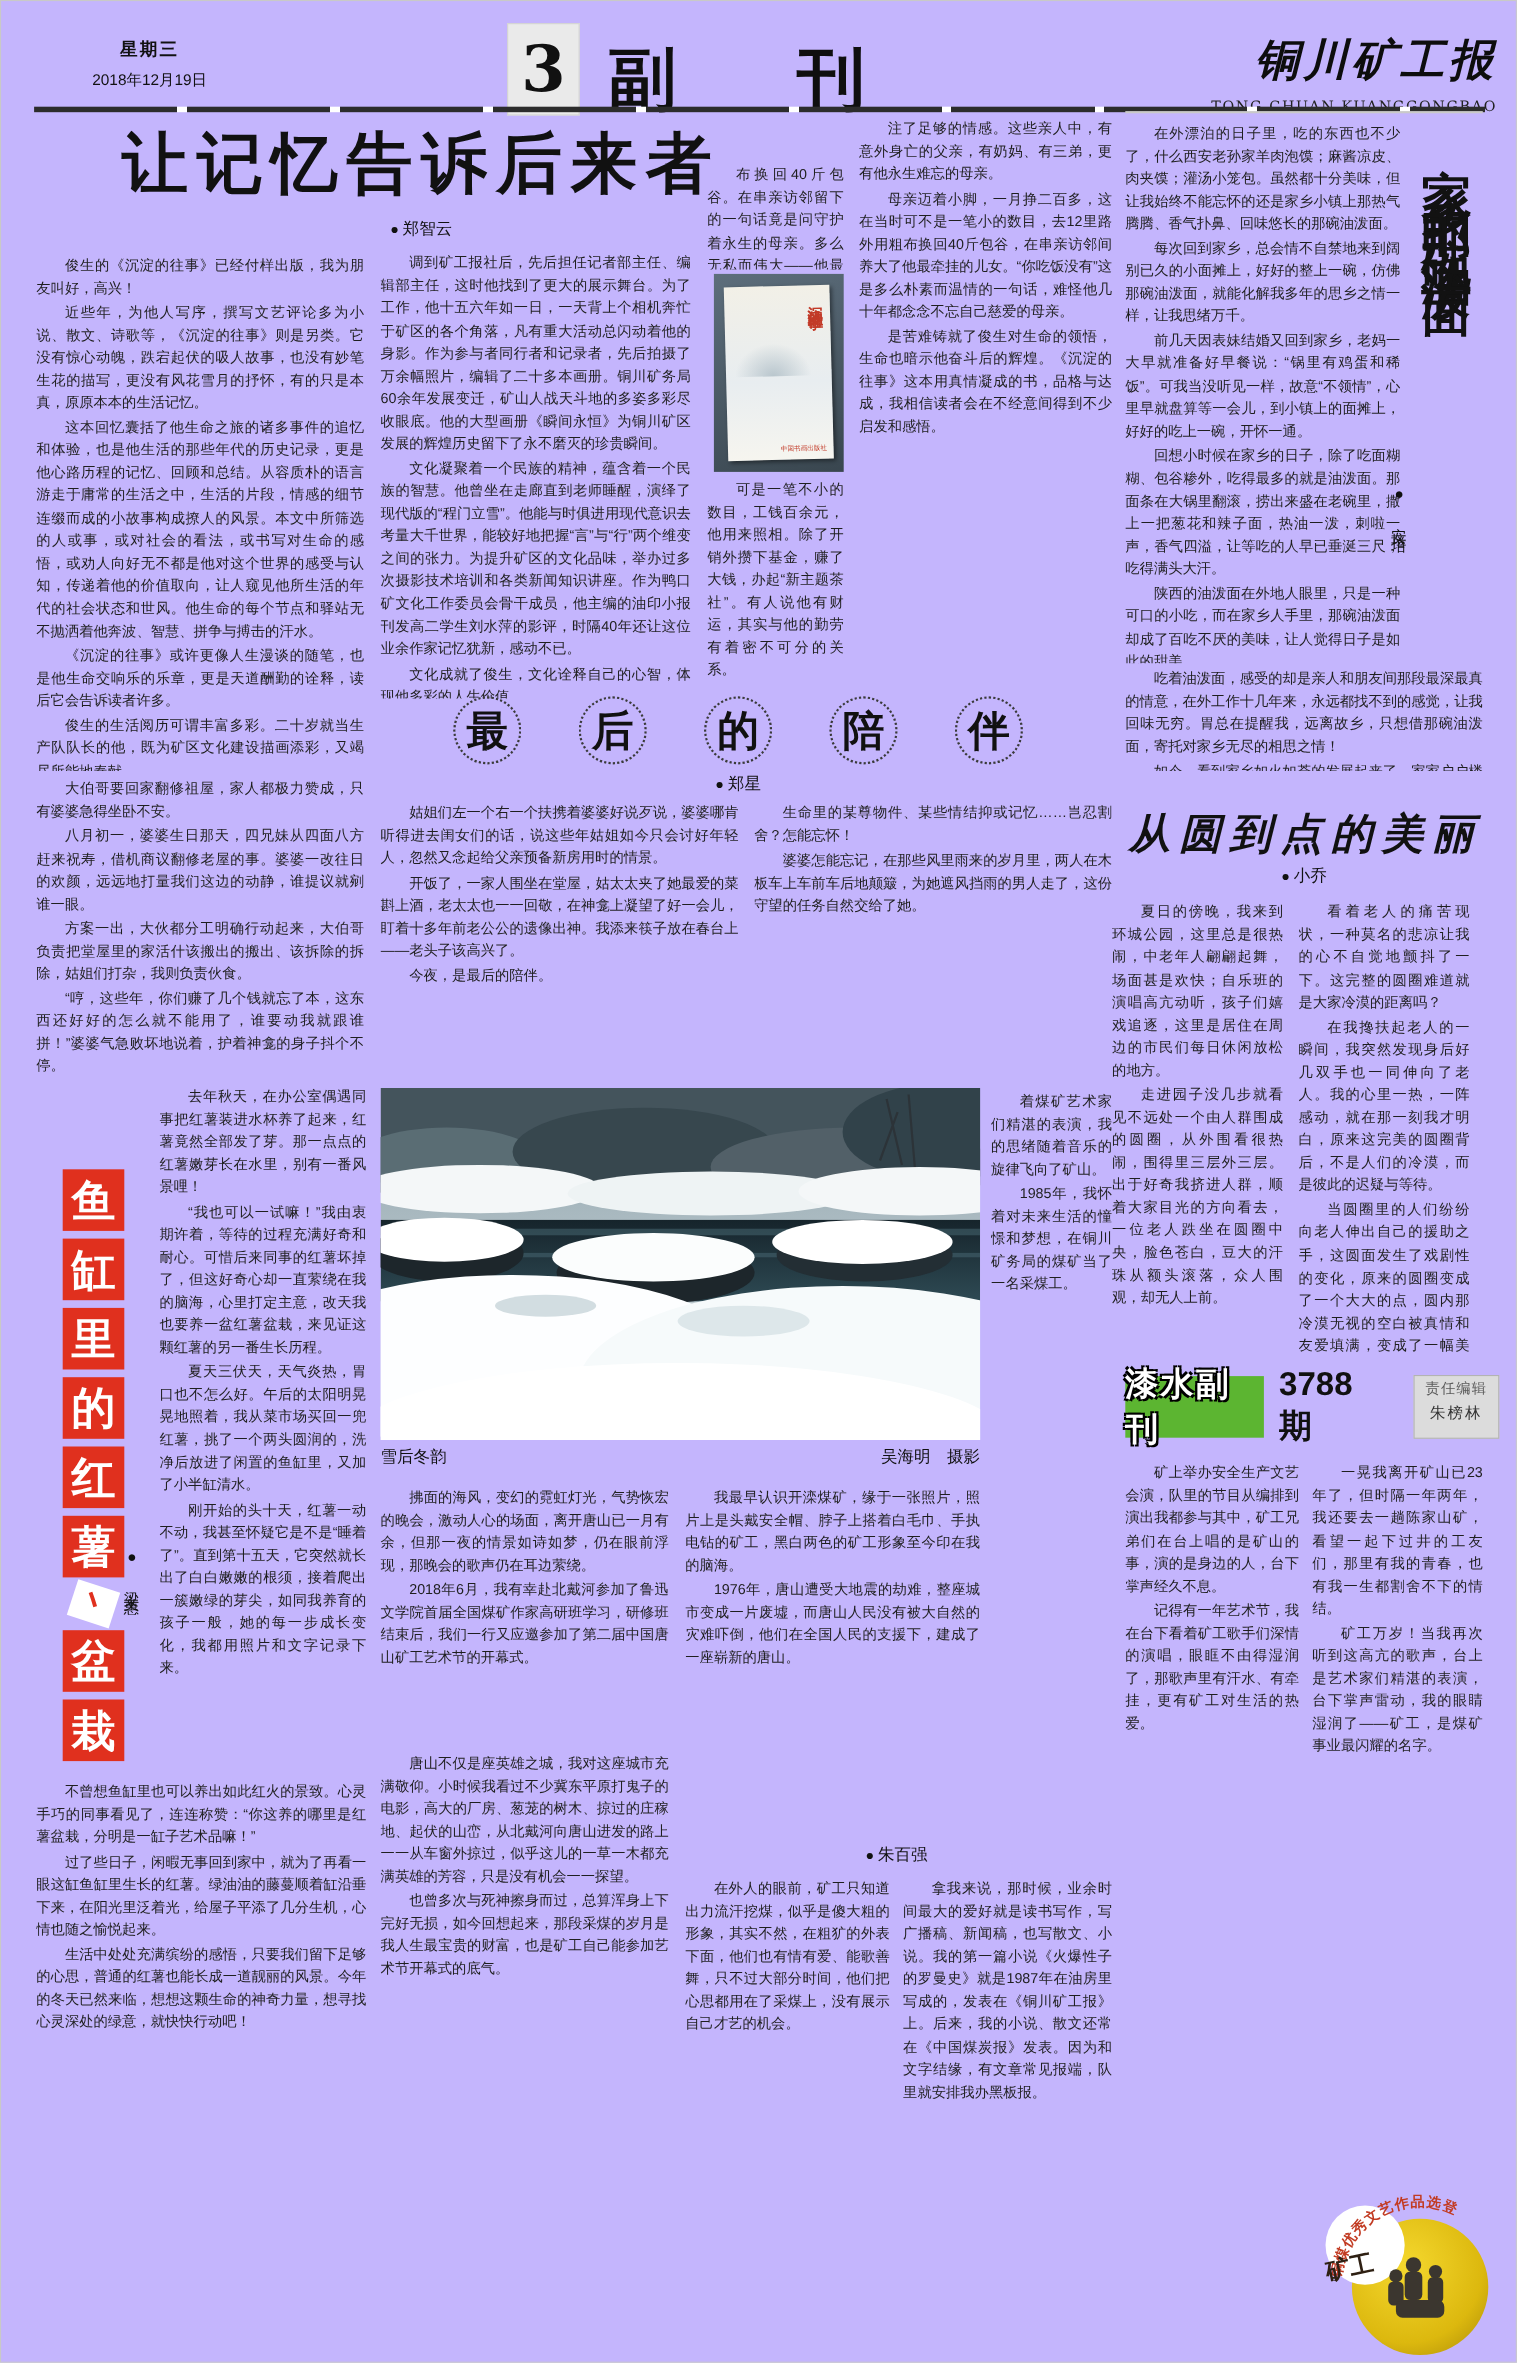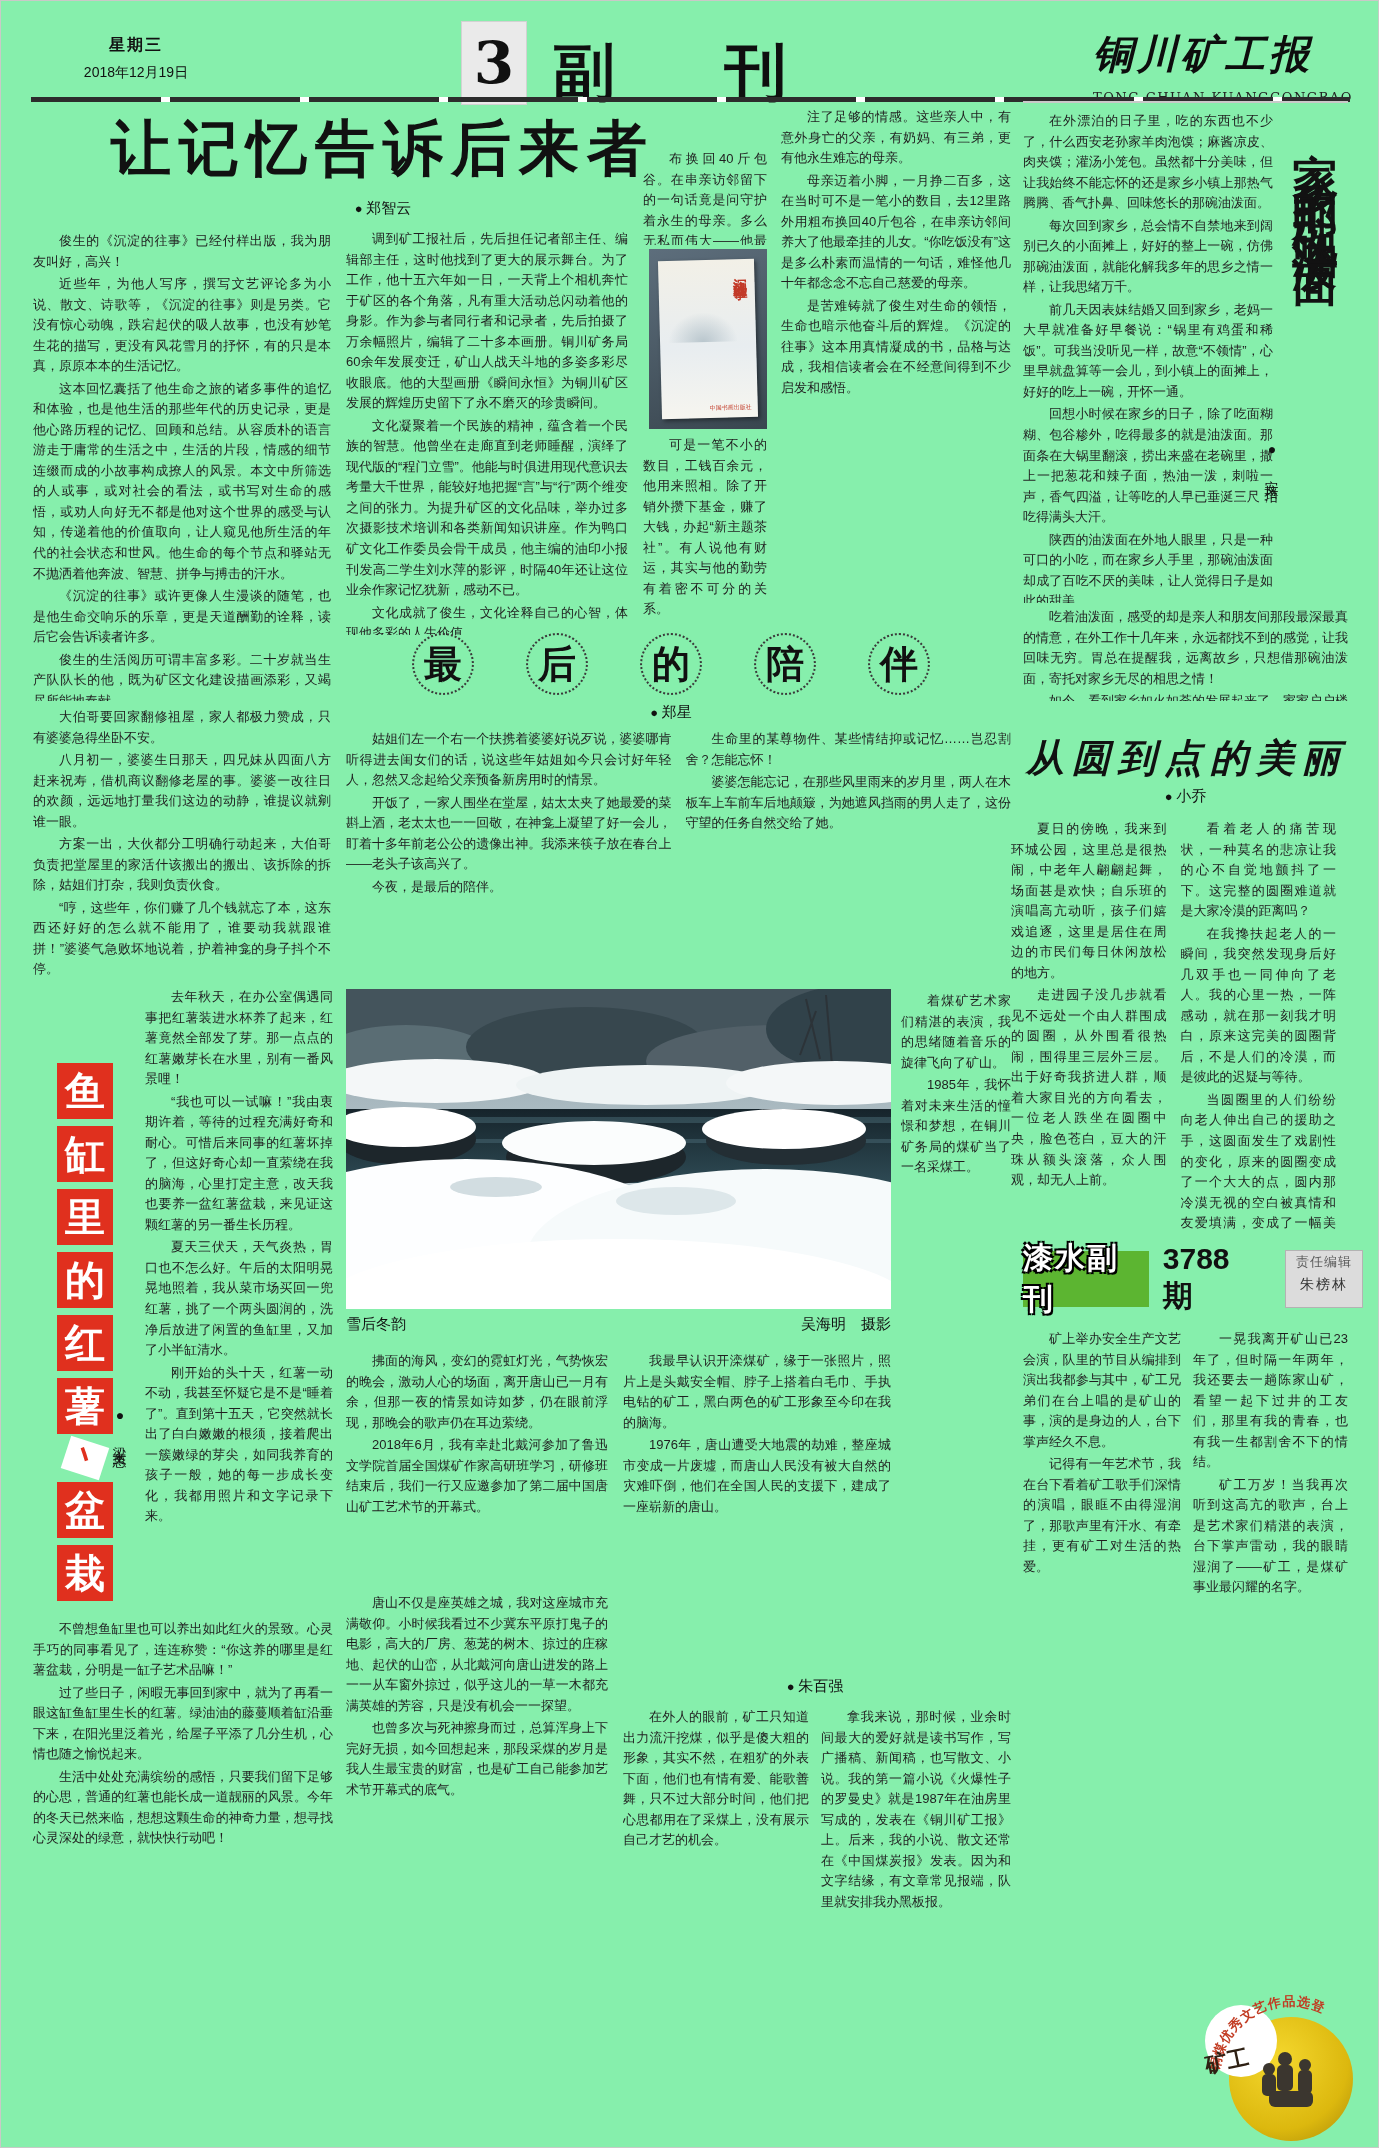--- a/index.html
+++ b/index.html
@@ -1,34 +1,34 @@
 <!DOCTYPE html>
 <html><head>
 <meta charset="utf-8">
 <style>
   * { margin:0; padding:0; box-sizing:border-box; }
   html,body { background:#e8e8e6; }
   body { font-family:"Liberation Sans", sans-serif; }
   #page {
     position:relative; width:1379px; height:2148px; margin:0 auto;
-    background:#86efac; border:1px solid #c9c9c7; overflow:hidden;
+    background:#c4b5fd; border:1px solid #c9c9c7; overflow:hidden;
     color:#222;
   }
   .abs { position:absolute; }
   
   .mh-left { left:55px; top:34px; width:160px; text-align:center; }
   .mh-left .wd { font-size:16px; font-weight:bold; color:#111; letter-spacing:2px;}
   .mh-left .dt { font-size:14px; color:#111; margin-top:8px; }
   .mh-center { left:460px; top:20px; display:flex; align-items:flex-end; gap:26px; }
   .pagenum { width:66px; height:84px; background:#eaeaea; border:1px solid #d2d2d2;
     display:flex; align-items:center; justify-content:center;
     font-family:"DejaVu Serif", serif; font-size:58px; font-weight:bold; color:#111; }
   .sectionname { font-family:"DejaVu Serif", serif; font-size:62px; font-weight:900;
     color:#0f0f0f; letter-spacing:44px; line-height:1; padding-bottom:2px; white-space:nowrap;}
-  .mh-right { left:1092px; top:26px; width:268px; text-align:left; }
+  .mh-right { left:1092px; top:26px; width:268px; text-align:right; }
   .papername { font-family:"DejaVu Serif", serif; font-size:40px; font-weight:900;
     font-style:italic; color:#0d0d0d; letter-spacing:4px; white-space:nowrap; }
   .paperpinyin { font-family:"DejaVu Serif", serif; font-size:13px; color:#222;
     letter-spacing:1.5px; margin-top:8px; }
   .mh-rule { left:30px; top:96px; width:1319px; height:5px;
     background:repeating-linear-gradient(90deg,#2c2c2c 0 130px,#ffffff 130px 139px); }
   
   .bodytext { font-size:13px; line-height:1.58; text-align:justify; color:#1f1f1f; overflow:hidden; }
   .bodytext p { text-indent:2em; margin-bottom:2px; }
   .bodytext.noindent p { text-indent:0; }

